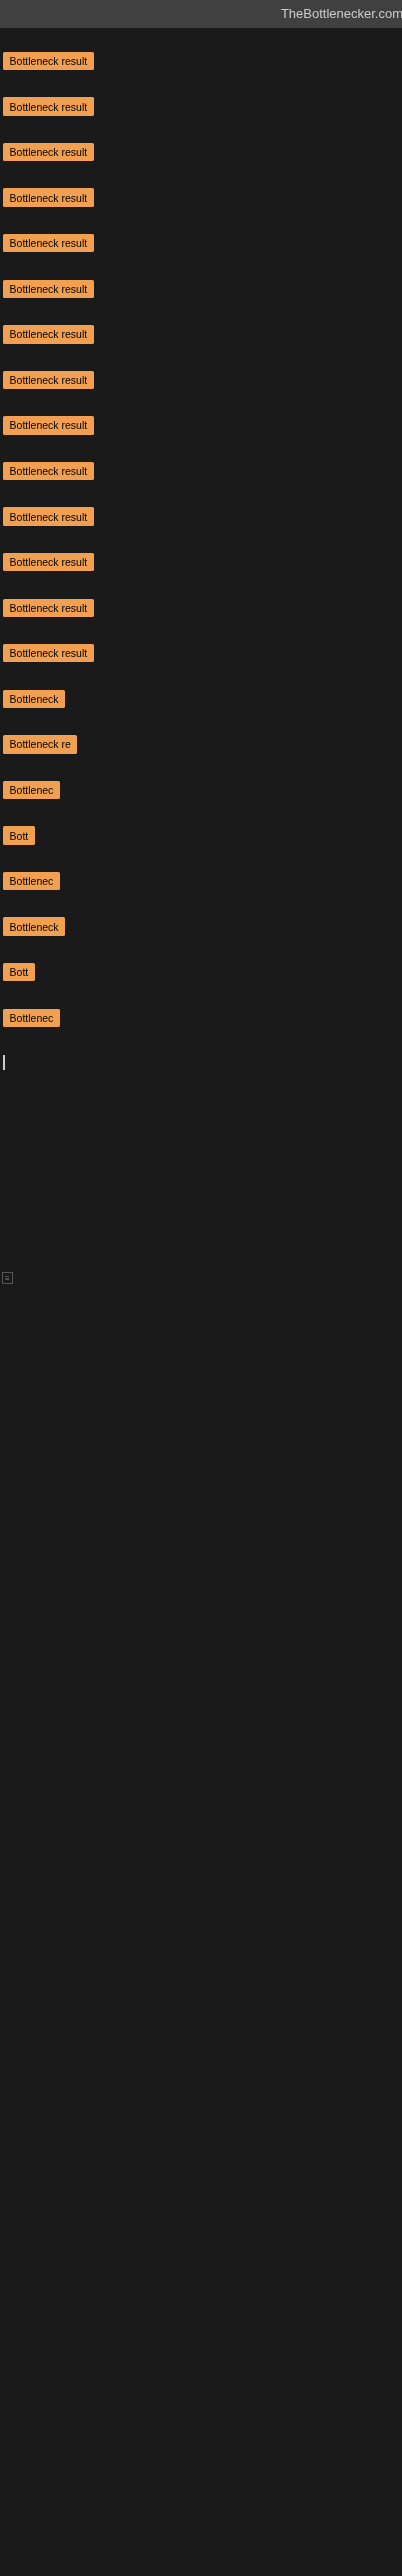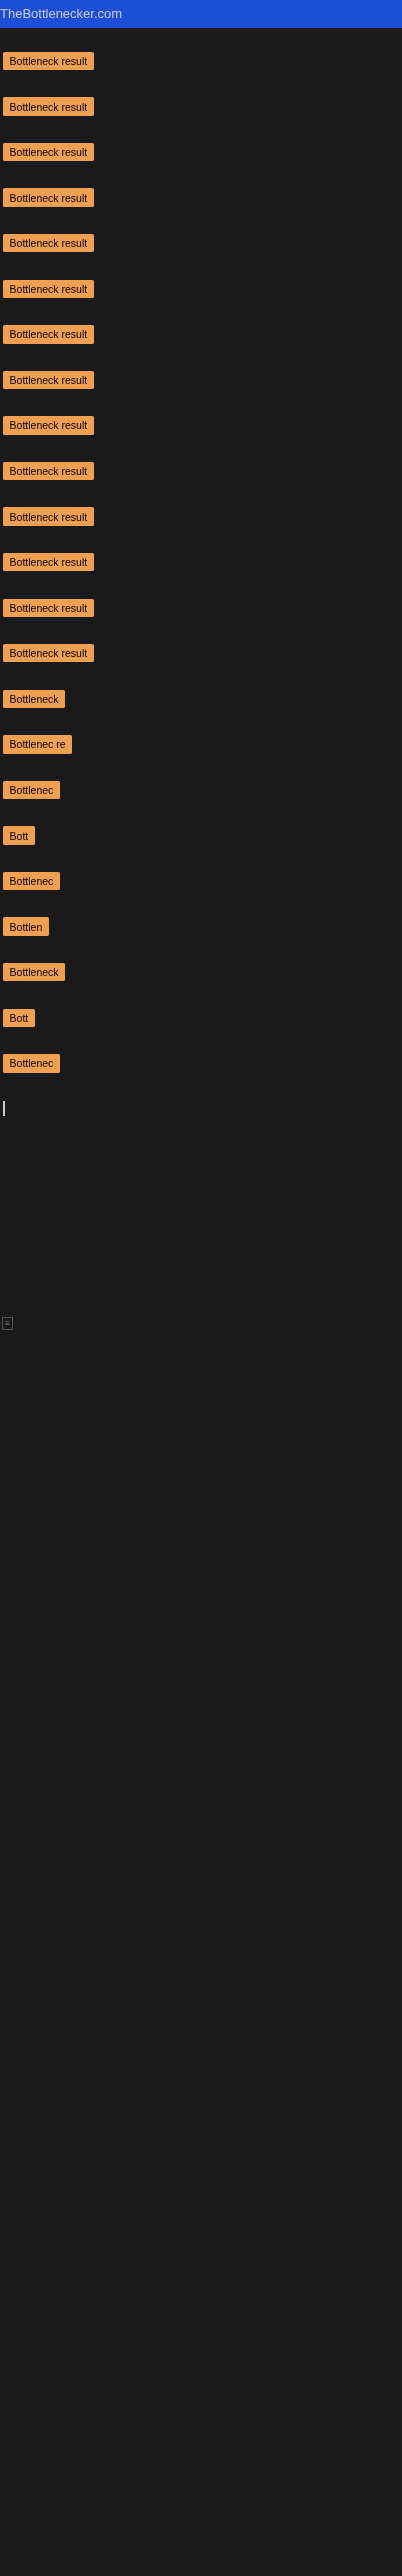--- a/index.html
+++ b/index.html
@@ -10,25 +10,25 @@
 
     body {
       width: 403px;
       min-height: 2576px;
       background-color: #1a1a1a;
       font-family: Arial, sans-serif;
       position: relative;
     }
 
     .site-title {
-      text-align: left;
+      text-align: right;
       color: #cccccc;
       font-size: 13px;
       padding: 6.4px 0;
-      background-color: #1d4ed8;
+      background-color: #404040;
     }
 
     .bottleneck-item {
       display: inline-block;
       background-color: #f0a050;
       color: #000;
       font-size: 10.5px;
       font-weight: 500;
       padding: 3.2px 6.4px;
       margin: 0 0 0 1.6px;
@@ -120,38 +120,35 @@
   <div class="row" style="padding-top: 14.5px; padding-bottom: 9.7px;">
     <span class="bottleneck-item">Bottleneck result</span>
   </div>
 
 
   <div class="row" style="padding-top: 14.5px; padding-bottom: 9.7px;">
     <span class="bottleneck-item">Bottleneck</span>
   </div>
 
   <div class="row" style="padding-top: 14.5px; padding-bottom: 9.7px;">
-    <span class="bottleneck-item">Bottlenec re</span>
+    <span class="bottleneck-item">Bottleneck re</span>
   </div>
 
   <div class="row" style="padding-top: 14.5px; padding-bottom: 9.7px;">
     <span class="bottleneck-item">Bottlenec</span>
   </div>
 
   <div class="row" style="padding-top: 14.5px; padding-bottom: 9.7px;">
     <span class="bottleneck-item">Bott</span>
   </div>
 
   <div class="row" style="padding-top: 14.5px; padding-bottom: 9.7px;">
     <span class="bottleneck-item">Bottlenec</span>
   </div>
 
-  <div class="row" style="padding-top: 14.5px; padding-bottom: 9.7px;">
-    <span class="bottleneck-item">Bottlen</span>
-  </div>
 
   <div class="row" style="padding-top: 14.5px; padding-bottom: 9.7px;">
     <span class="bottleneck-item">Bottleneck</span>
   </div>
 
   <div class="row" style="padding-top: 14.5px; padding-bottom: 9.7px;">
     <span class="bottleneck-item">Bott</span>
   </div>
 
   <div class="row" style="padding-top: 14.5px; padding-bottom: 9.7px;">

